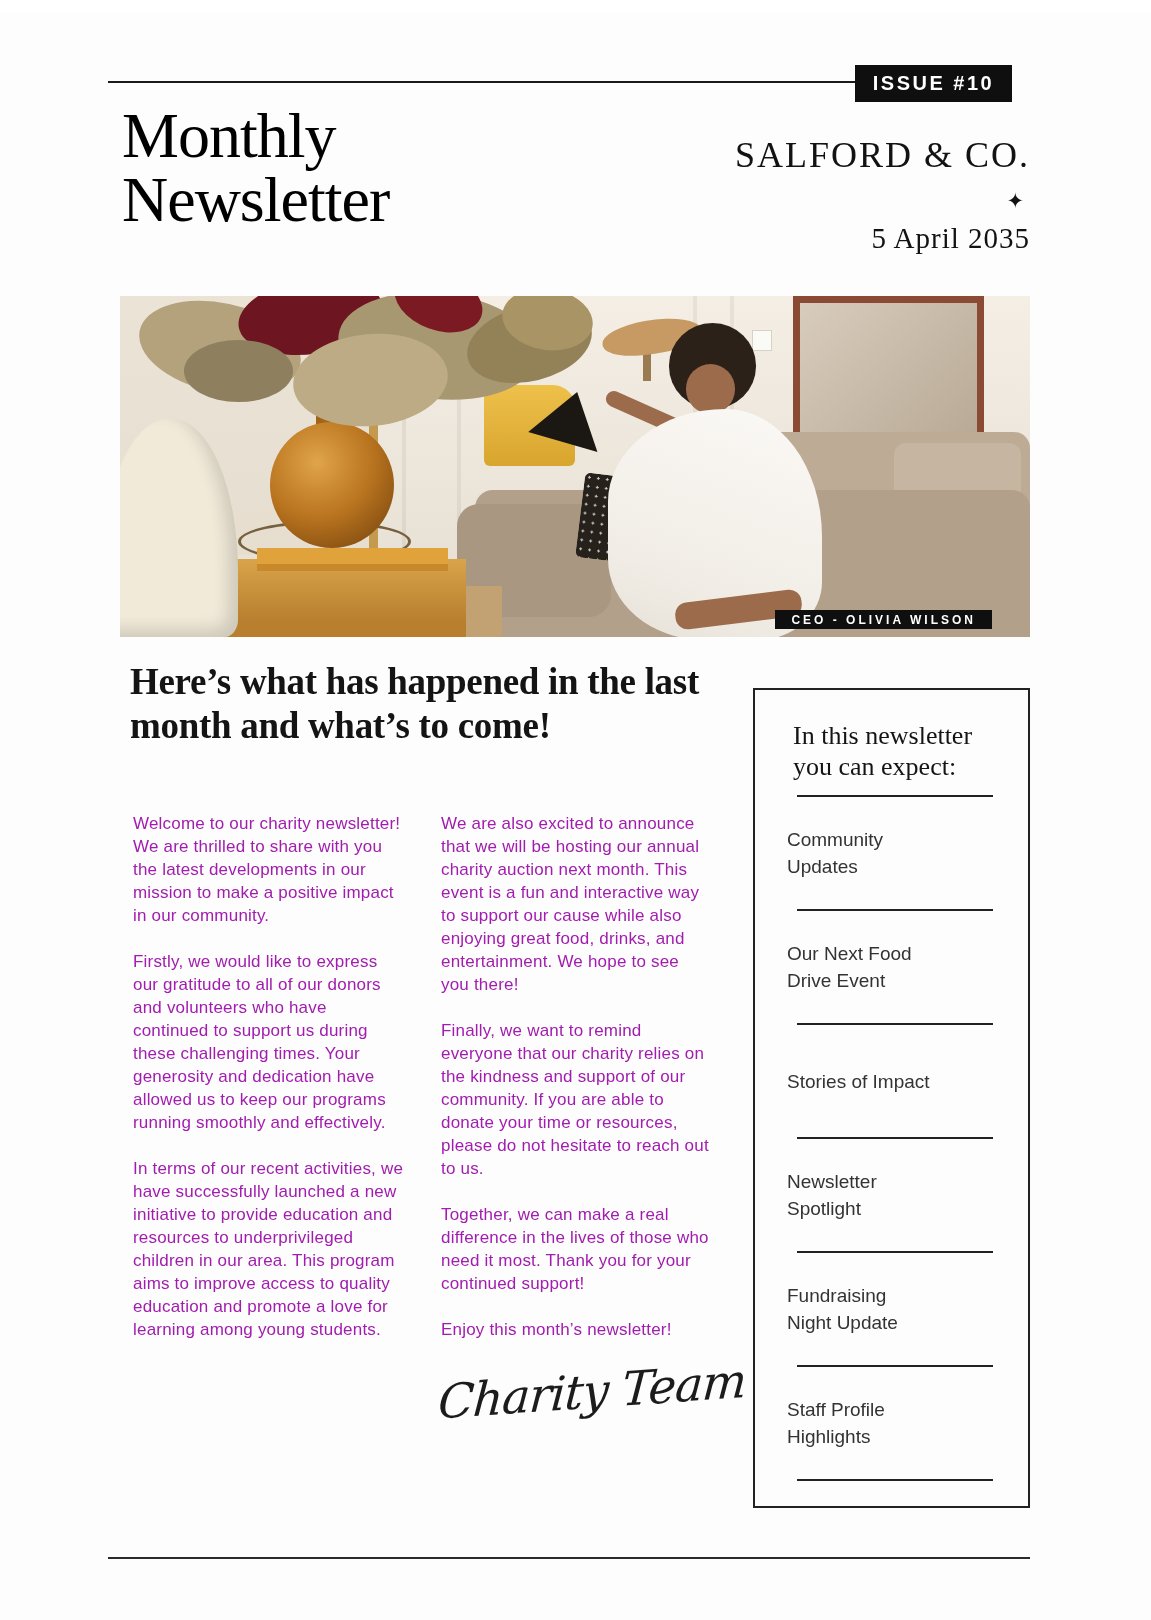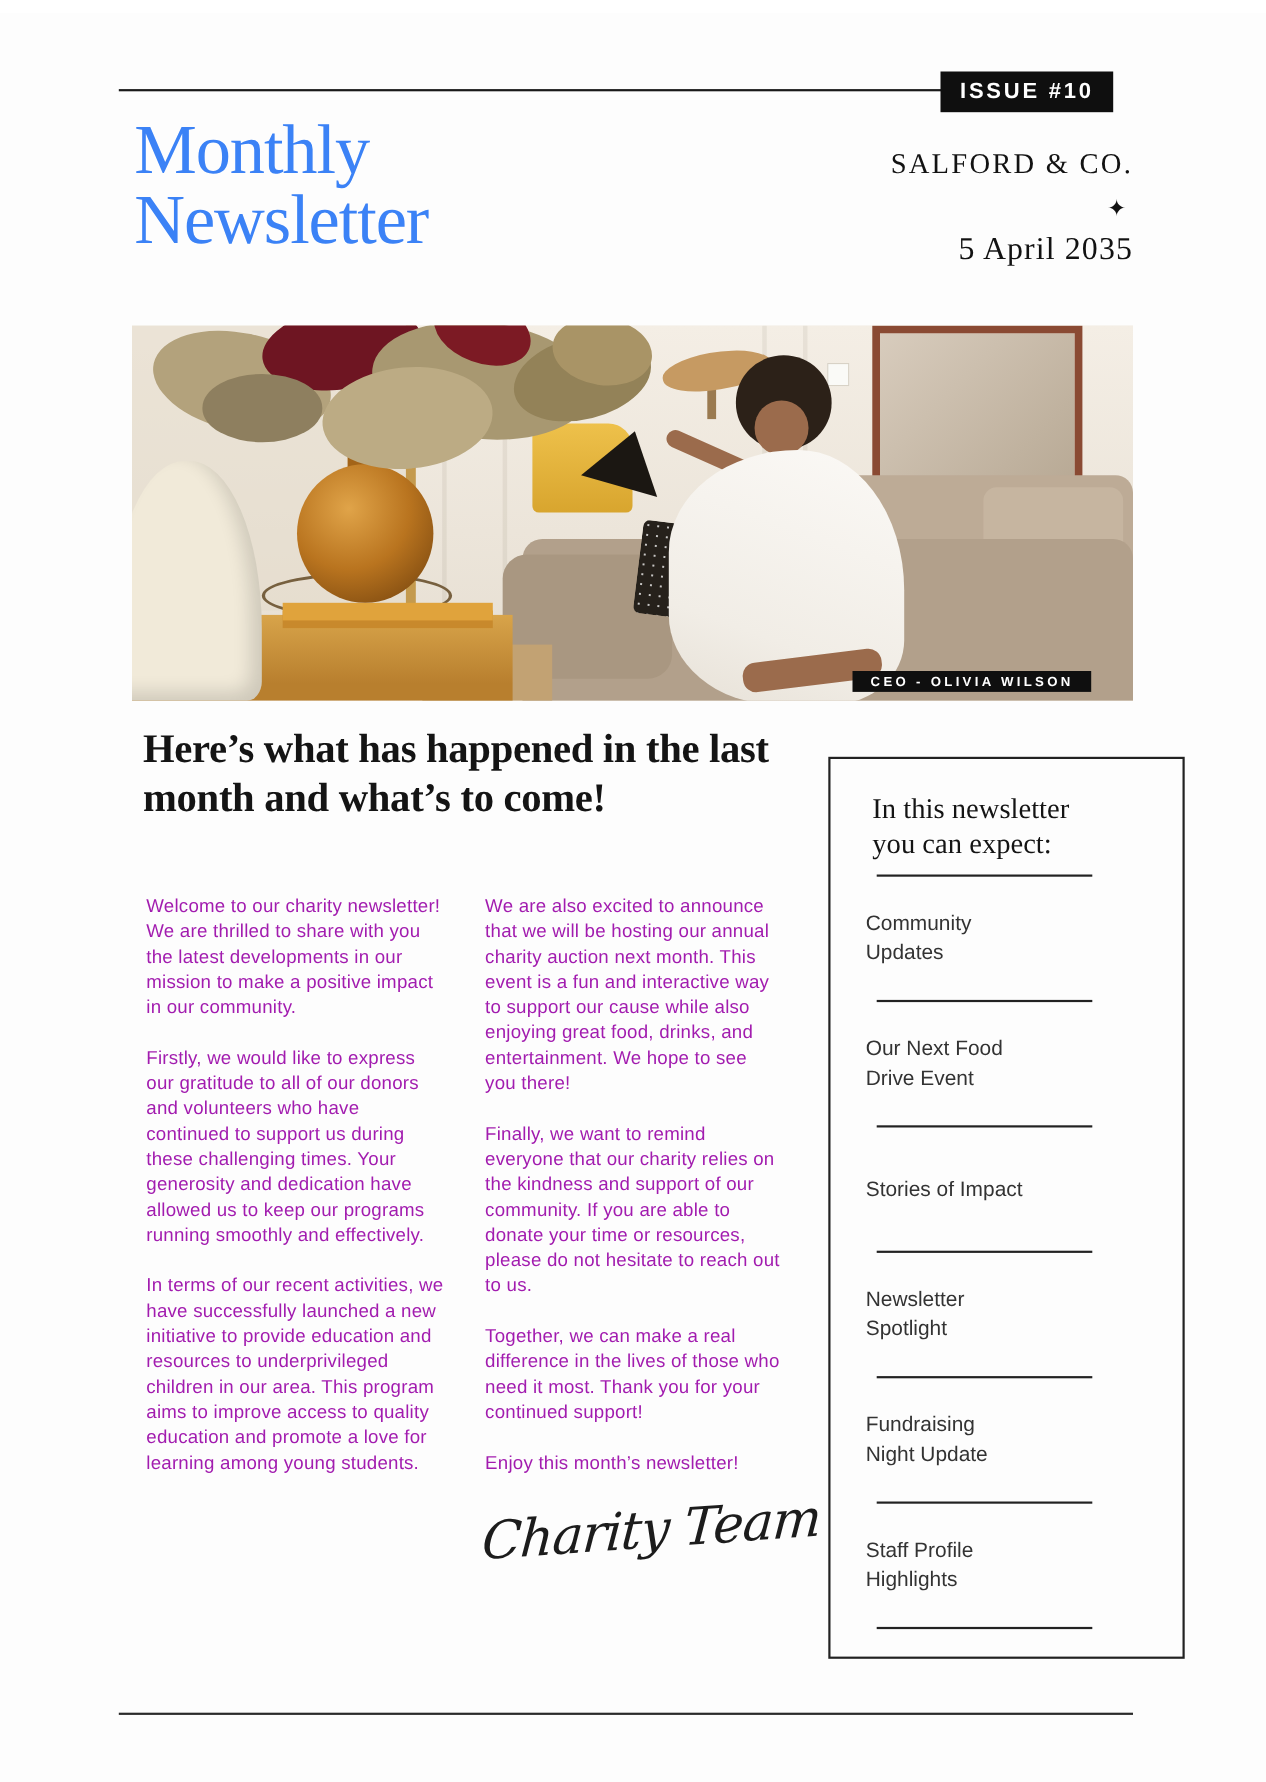--- a/index.html
+++ b/index.html
@@ -13,27 +13,27 @@
   
   .top-rule { position:absolute; left:108px; top:69px; width:752px; height:2px; background:#1a1a1a; }
   .issue-badge {
     position:absolute; left:855px; top:53px; width:157px; height:37px;
     background:#0f0f0f; color:#ffffff; display:flex; align-items:center; justify-content:center;
     font-weight:bold; font-size:20px; letter-spacing:2.5px;
   }
   .title {
     position:absolute; left:122px; top:92px;
     font-family:"Liberation Serif", serif; font-weight:500;
-    font-size:64px; line-height:64px; letter-spacing:-1px; color:#3b82f6;
+    font-size:64px; line-height:64px; letter-spacing:-1px; color:#000000;
   }
   .brand {
     position:absolute; right:121px; top:122px; text-align:right;
     font-family:"Liberation Serif", serif; color:#121212;
   }
-  .brand .company { font-size:26px; letter-spacing:2px;text-align:center; }
+  .brand .company { font-size:36px; letter-spacing:2px;text-align:center; }
   .brand .sparkle { display:block; font-size:21px; margin-top:13px; margin-right:6px; }
   .brand .date { display:block; font-size:29px; margin-top:8px; letter-spacing:1px; }
 
   
   .photo {
     position:absolute; left:120px; top:284px; width:910px; height:341px;
     overflow:hidden; background:#efe8de;
   }
   .photo div { position:absolute; }
   .ph-wall { inset:0; background:linear-gradient(180deg,#f4eee5 0%,#ece5da 55%,#e5ddd0 100%); }
@@ -105,21 +105,21 @@
   .col p { margin-bottom:23px; }
   .signature {
     position:absolute; left:438px; top:1352px; width:300px;
     font-family:"DejaVu Serif", serif; font-style:italic;
     font-size:47px; color:#1c1c1c; letter-spacing:-1px;
     transform:rotate(-4deg) skewX(-8deg); white-space:nowrap;
   }
 
   
   .sidebar {
-    position:absolute; left:753px; top:676px; width:324px; height:820px;
+    position:absolute; left:753px; top:676px; width:277px; height:820px;
     border:2px solid #222222; background:#fdfdfd;
   }
   .sb-head {
     margin:30px 0 13px 38px;
     font-family:"Liberation Serif", serif; font-size:26px; line-height:31px; color:#141414;
   }
   .sb-rule { width:196px; height:2px; margin-left:42px; background:#222222; }
   .sb-slot { height:112px; display:flex; align-items:center; padding-left:32px; }
   .sb-slot span { display:block; width:145px; font-size:19px; line-height:27px; color:#333333; }
   .sb-slot.slot-wide span { width:180px; white-space:nowrap; }

